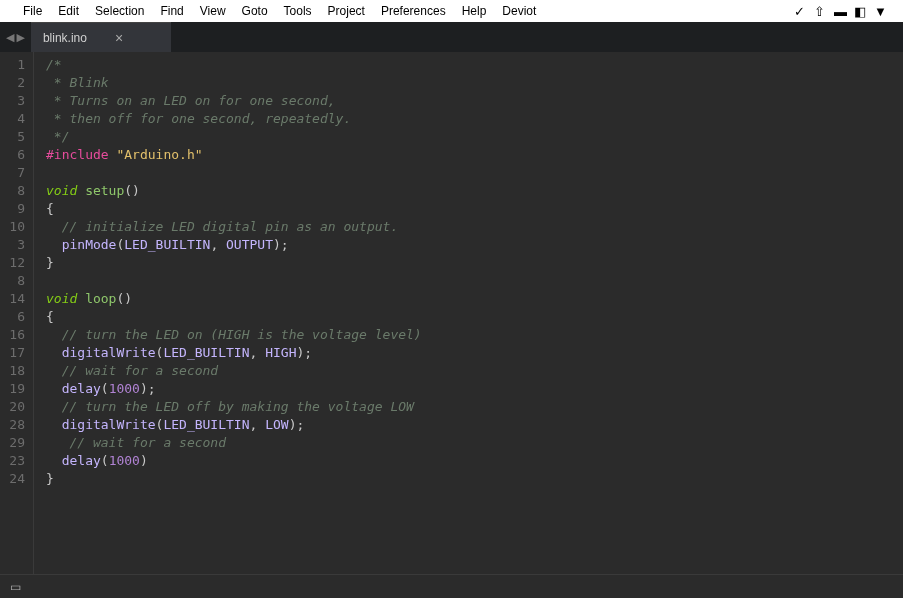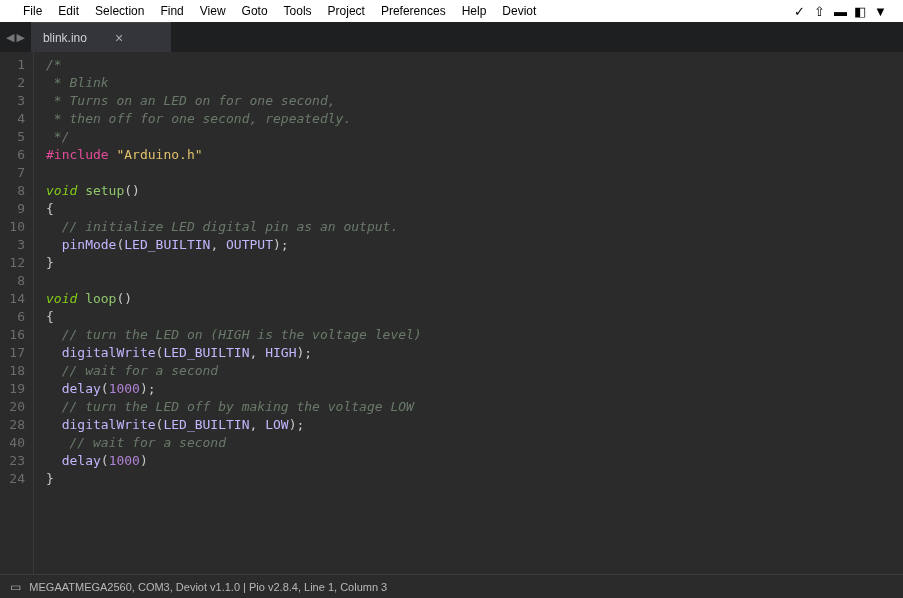--- a/index.html
+++ b/index.html
@@ -91,23 +91,22 @@
       <div>12</div>
       <div>8</div>
       <div>14</div>
       <div>6</div>
       <div>16</div>
       <div>17</div>
       <div>18</div>
       <div>19</div>
       <div>20</div>
       <div>28</div>
-      <div>40</div>
+      <div>29</div>
       <div>23</div>
       <div>24</div>
     </div>
   <div class="codearea" id="codearea"><div class="line"><span class="c-comment">/*</span></div><div class="line"><span class="c-comment"> * Blink</span></div><div class="line"><span class="c-comment"> * Turns on an LED on for one second,</span></div><div class="line"><span class="c-comment"> * then off for one second, repeatedly.</span></div><div class="line"><span class="c-comment"> */</span></div><div class="line"><span class="c-pre">#</span><span class="c-pre">include</span><span class="c-plain"> </span><span class="c-string">"Arduino.h"</span></div><div class="line">&nbsp;</div><div class="line"><span class="c-type">void</span><span class="c-plain"> </span><span class="c-funcdef">setup</span><span class="c-punc">()</span></div><div class="line"><span class="c-punc">{</span></div><div class="line"><span class="c-plain">  </span><span class="c-comment">// initialize LED digital pin as an output.</span></div><div class="line"><span class="c-plain">  </span><span class="c-call">pinMode</span><span class="c-punc">(</span><span class="c-plain">LED_BUILTIN</span><span class="c-punc">, </span><span class="c-plain">OUTPUT</span><span class="c-punc">);</span></div><div class="line"><span class="c-punc">}</span></div><div class="line">&nbsp;</div><div class="line"><span class="c-type">void</span><span class="c-plain"> </span><span class="c-funcdef">loop</span><span class="c-punc">()</span></div><div class="line"><span class="c-punc">{</span></div><div class="line"><span class="c-plain">  </span><span class="c-comment">// turn the LED on (HIGH is the voltage level)</span></div><div class="line"><span class="c-plain">  </span><span class="c-call">digitalWrite</span><span class="c-punc">(</span><span class="c-plain">LED_BUILTIN</span><span class="c-punc">, </span><span class="c-plain">HIGH</span><span class="c-punc">);</span></div><div class="line"><span class="c-plain">  </span><span class="c-comment">// wait for a second</span></div><div class="line"><span class="c-plain">  </span><span class="c-call">delay</span><span class="c-punc">(</span><span class="c-num">1000</span><span class="c-punc">);</span></div><div class="line"><span class="c-plain">  </span><span class="c-comment">// turn the LED off by making the voltage LOW</span></div><div class="line"><span class="c-plain">  </span><span class="c-call">digitalWrite</span><span class="c-punc">(</span><span class="c-plain">LED_BUILTIN</span><span class="c-punc">, </span><span class="c-plain">LOW</span><span class="c-punc">);</span></div><div class="line"><span class="c-plain">   </span><span class="c-comment">// wait for a second</span></div><div class="line"><span class="c-plain">  </span><span class="c-call">delay</span><span class="c-punc">(</span><span class="c-num">1000</span><span class="c-punc">)</span></div><div class="line"><span class="c-punc">}</span></div></div>
 </div>
 
 <div class="statusbar">
   <span class="sb-icon">▭</span>
-  <span>MEGAATMEGA2560, COM3, Deviot v1.1.0 | Pio v2.8.4, Line 1, Column 3</span>
 </div>
 
 </body></html>

